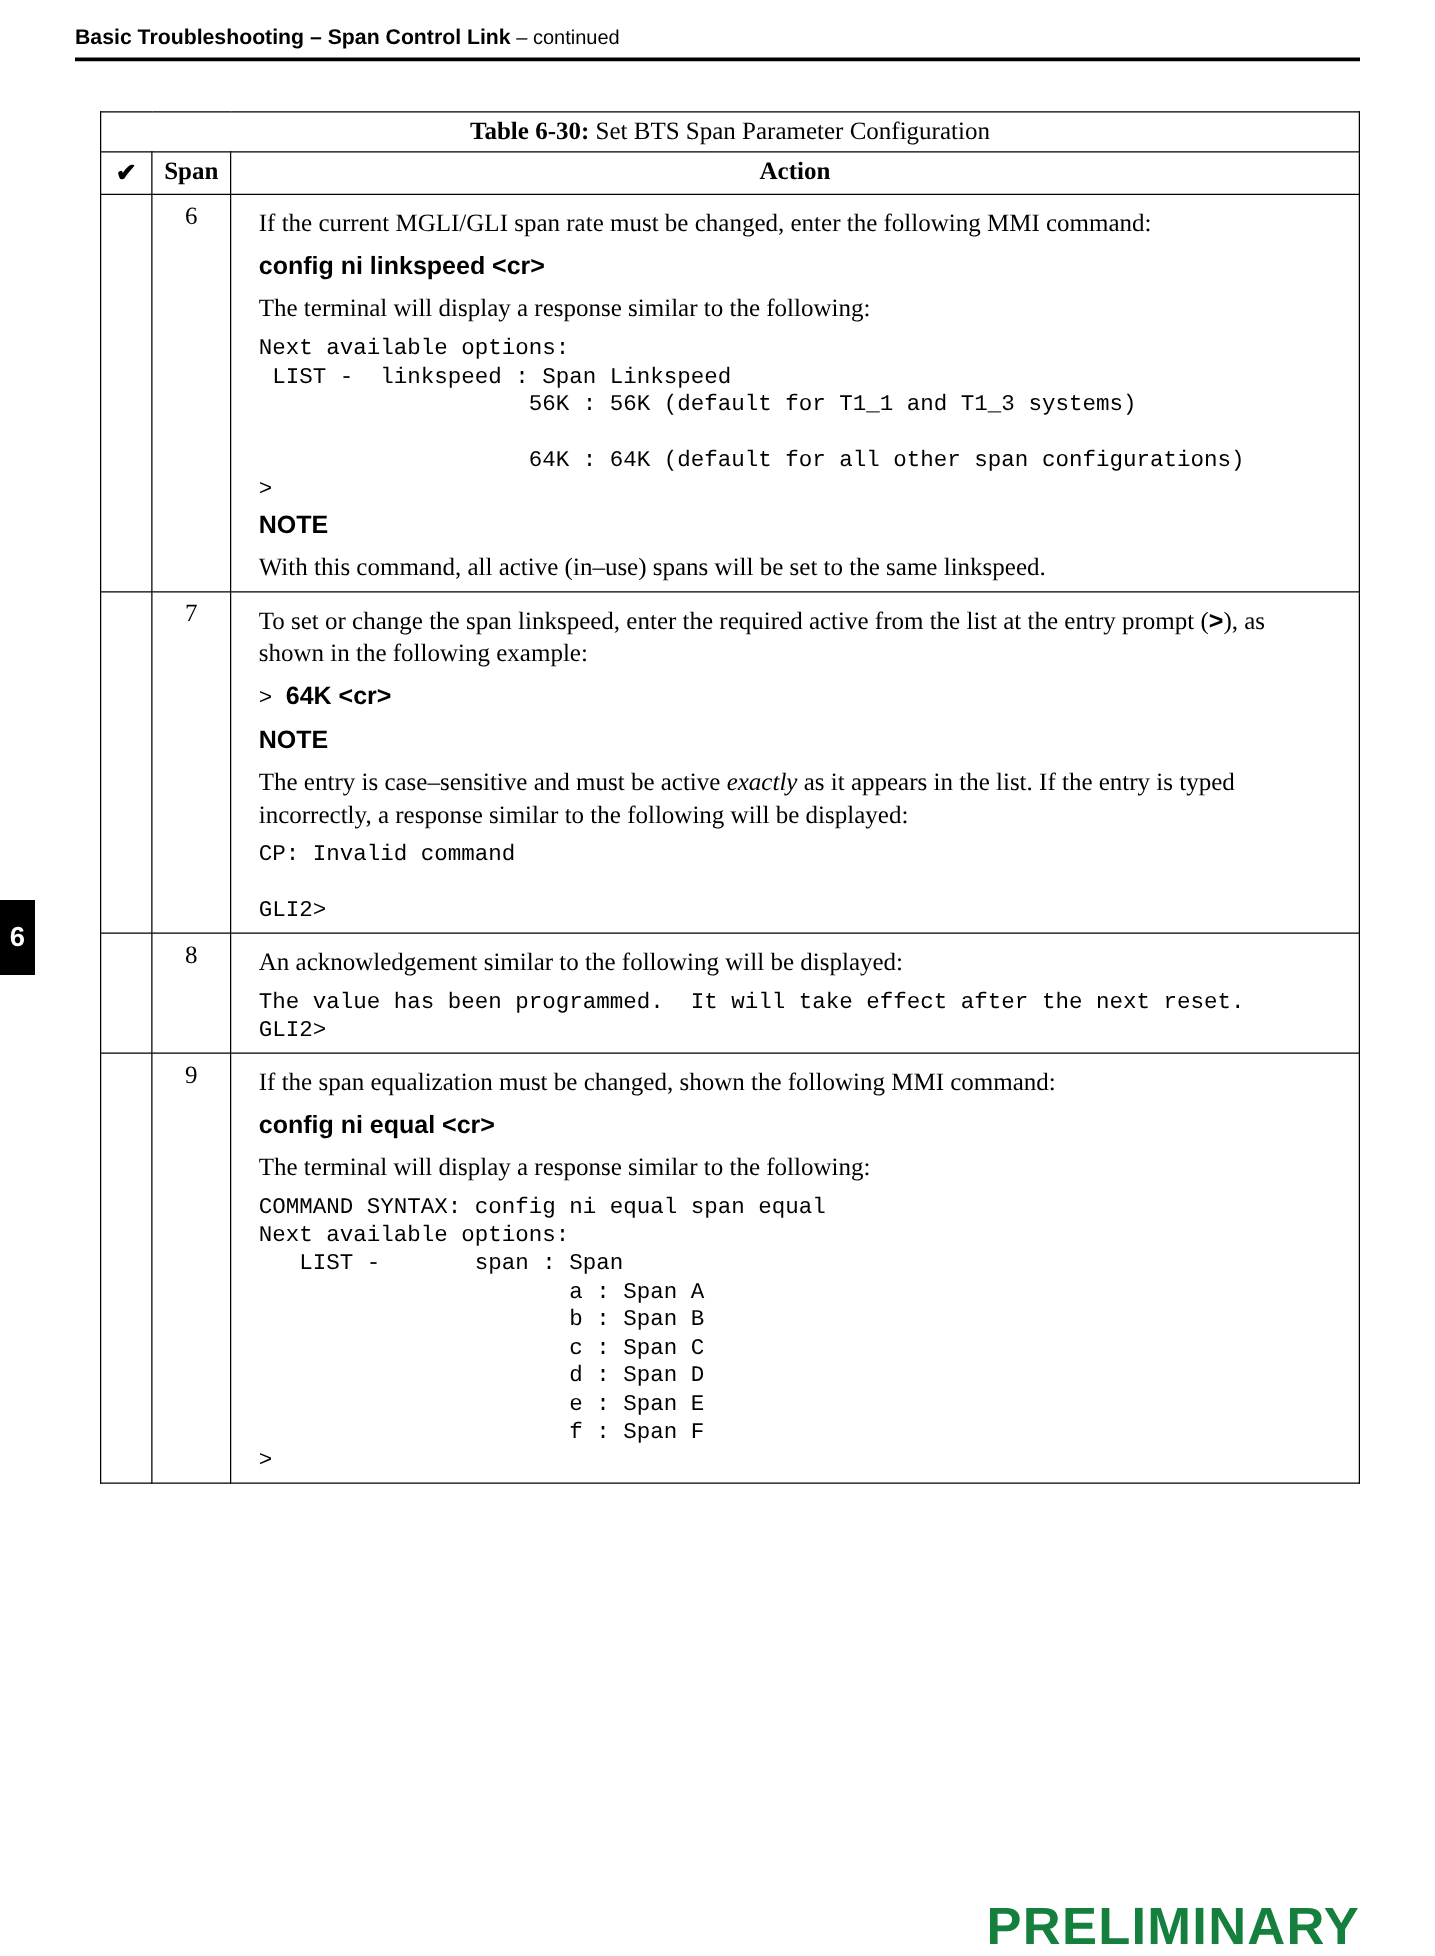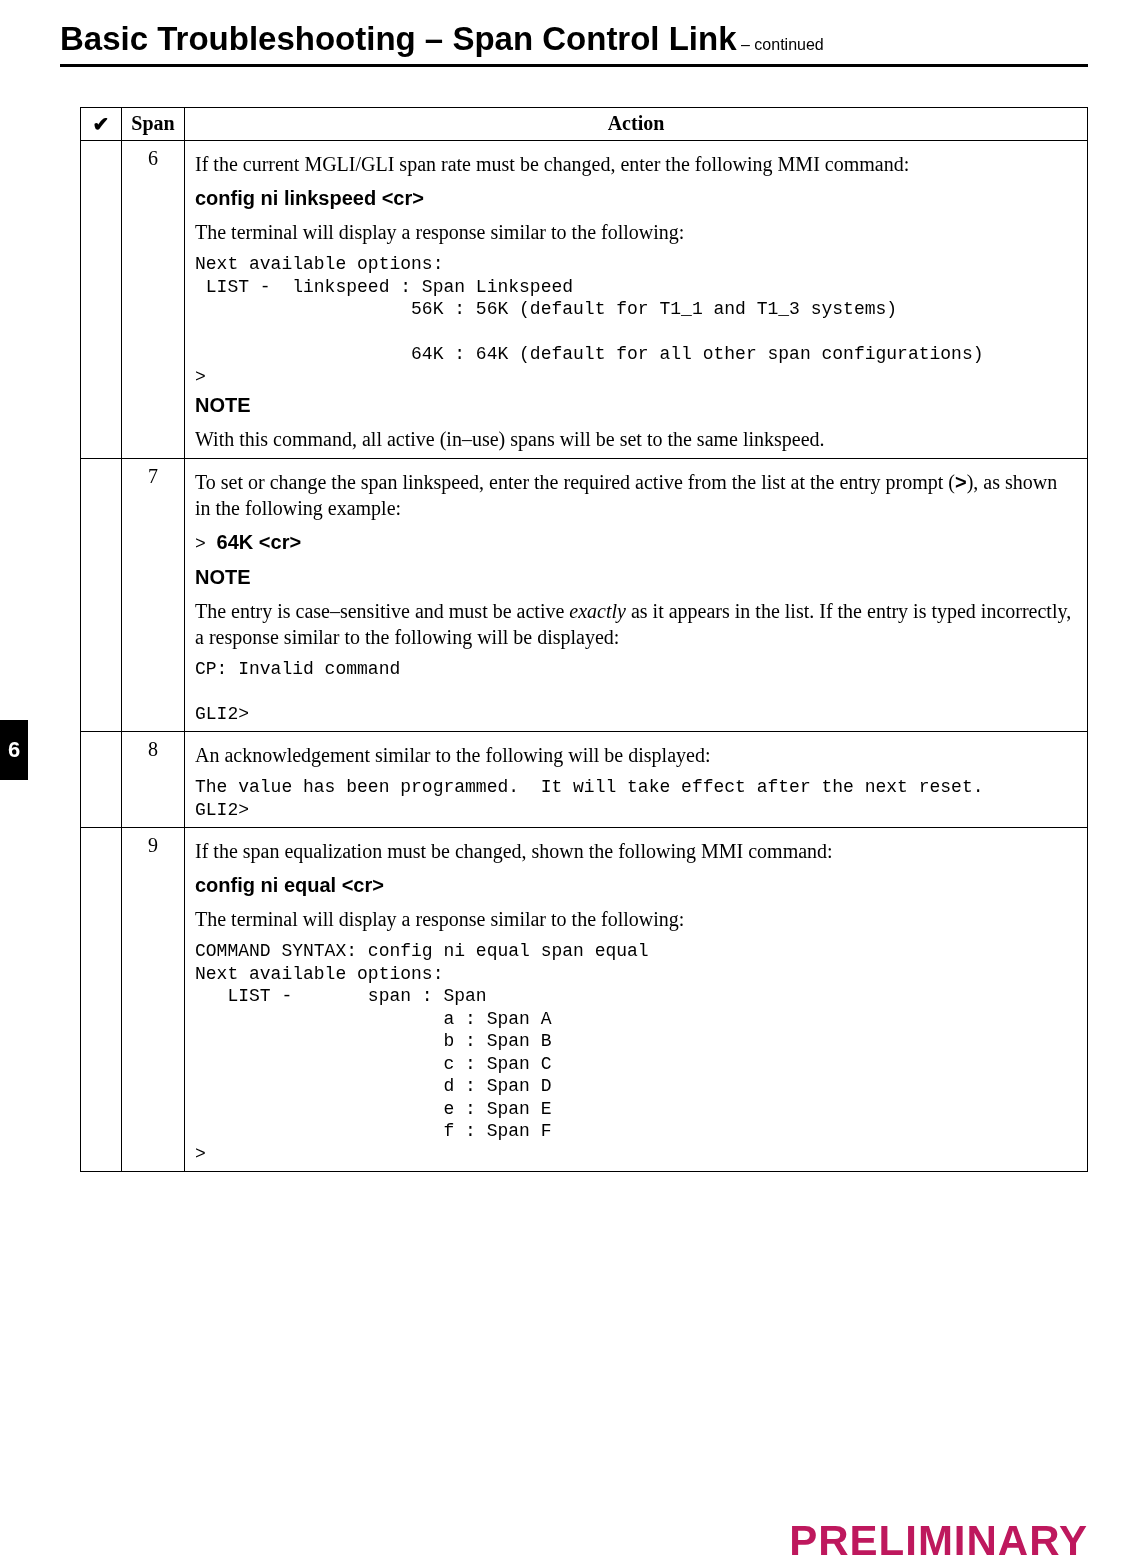--- a/index.html
+++ b/index.html
@@ -18,21 +18,21 @@
     position: relative;
   }
   .heading {
     border-bottom: 3px solid #000;
     padding-bottom: 6px;
     margin-bottom: 40px;
   }
   .heading-bold {
     font-family: Arial, Helvetica, sans-serif;
     font-weight: bold;
-    font-size: 33px;
+    font-size: 17px;
   }
   .heading-cont {
     font-family: Arial, Helvetica, sans-serif;
     font-size: 16px;
   }
   .table-wrap {
     margin-left: 20px;
   }
   table.main {
     border-collapse: collapse;
@@ -49,21 +49,21 @@
   }
   .title-bold { font-weight: bold; }
   .header-row th {
     text-align: center;
     font-weight: bold;
     padding: 4px 6px;
     font-size: 20px;
   }
   .check-col { width: 28px; }
   .step-col  { width: 50px; text-align: center; padding: 6px 4px; font-size: 20px; }
-  .action-col { padding: 6px 10px; font-size: 20px; line-height: 1.3; }
+  .action-col { padding: 6px 22px; font-size: 20px; line-height: 1.3; }
   .cmd-sans  { font-family: Arial, Helvetica, sans-serif; font-weight: bold; }
   .mono      { font-family: "Courier New", Courier, monospace; white-space: pre; font-size: 18px; line-height: 1.25; }
   .note-label{ font-family: Arial, Helvetica, sans-serif; font-weight: bold; }
   .italic    { font-style: italic; }
   .check-icon {
     font-size: 20px;
     text-align: center;
     padding-top: 4px;
   }
   .side-tab {
@@ -108,39 +108,44 @@
     text-align: center;
   }
   .prelim {
     position: absolute;
     right: 60px;
     bottom: 0px;
     font-family: Arial, Helvetica, sans-serif;
     font-weight: 900;
     font-size: 42px;
     letter-spacing: 1px;
-    color: #be185d;
+    color: #15803d;
   }
   .tm { font-size: 11px; vertical-align: super; }
   .block { margin: 4px 0 8px 0; }
 </style>
 </head>
 <body>
 
 <div class="page">
 
   <div class="side-tab">6</div>
 
   <div class="heading">
     <span class="heading-bold">Basic Troubleshooting – Span Control Link</span><span class="heading-cont"> – continued</span>
   </div>
 
   <div class="table-wrap">
   <table class="main">
     <tbody>
+          <tr class="title-row">
+      <td colspan="3">
+        <span class="title-bold">Table 6-30:</span><span> Set BTS Span Parameter Configuration</span>
+      </td>
+    </tr>
     <tr class="header-row">
       <th class="check-col check-icon">✔</th>
       <th class="step-col">Span</th>
       <th>Action</th>
     </tr>
 
     <tr>
       <td class="check-col"></td>
       <td class="step-col">6</td>
       <td class="action-col">

